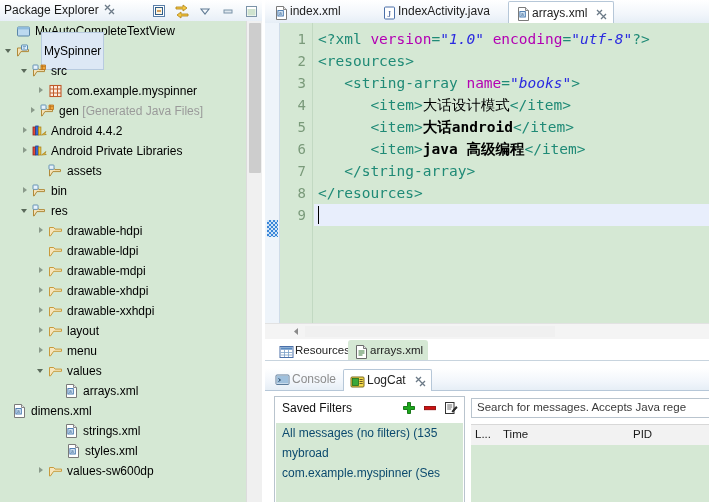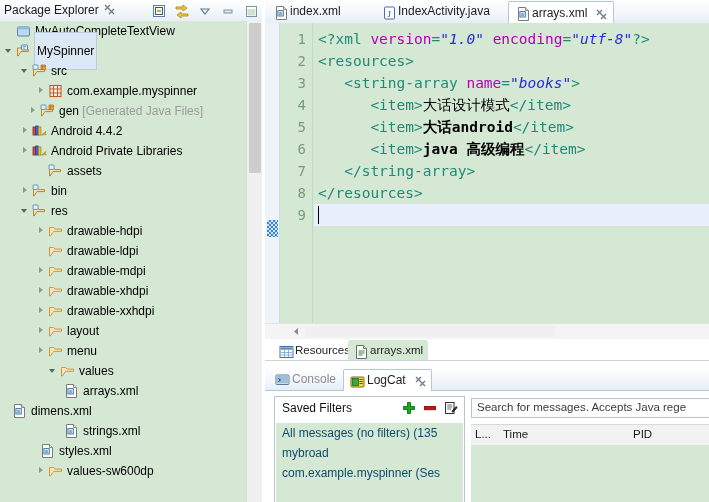--- a/index.html
+++ b/index.html
@@ -45,21 +45,21 @@
     background:#f0f0f0;border-left:1px solid #dcdcdc;
   }
   #pkg-vthumb{position:absolute;left:2px;top:2px;width:12px;height:150px;background:#cdcdcd;border-radius:1px;}
   #pkg-divider{position:absolute;left:262px;top:0;width:3px;height:502px;background:#ffffff;}
 
   .trow{
     position:relative;height:20px;line-height:20px;
     white-space:nowrap;font-size:12px;color:#000;
     display:flex;align-items:center;
   }
-  .trow.sel .tlabel{background:#dde8f5;outline:1px solid #b8cbe0;padding:8px 2px;}
+  .trow.sel .tlabel{background:#dde8f5;outline:1px solid #b8cbe0;padding:8px 2px;margin-left:7px;}
   .arrow{width:11px;height:20px;flex:none;position:relative;}
   .arrow.closed::before{
     content:"";position:absolute;left:3px;top:6px;
     border-left:4px solid #8a9a8a;border-top:3.5px solid transparent;border-bottom:3.5px solid transparent;
   }
   .arrow.open::before{
     content:"";position:absolute;left:1px;top:8px;
     border-top:4px solid #5a6a5a;border-left:3.5px solid transparent;border-right:3.5px solid transparent;
   }
   .ticon{width:17px;height:16px;flex:none;margin-right:3px;position:relative;}
@@ -385,21 +385,21 @@
         </div>
         <div class="trow" style="padding-left: 36px;">
           <span class="arrow closed"></span>
           <span class="ticon">
             <svg viewBox="0 0 16 16" width="17" height="16">
               <path d="M2 13 V4.5 h4.2 l1.4 1.6 H14 v2.2 H6.2 L2.9 13 Z" fill="#f7e6bd" stroke="#c79a3c" stroke-width="1"></path>
             </svg>
           </span>
           <span class="tlabel">menu</span>
         </div>
-        <div class="trow" style="padding-left: 48px;">
+        <div class="trow" style="padding-left: 36px;">
           <span class="arrow open"></span>
           <span class="ticon">
             <svg viewBox="0 0 16 16" width="17" height="16">
               <path d="M2 13 V4.5 h4.2 l1.4 1.6 H14 v2.2 H6.2 L2.9 13 Z" fill="#f7e6bd" stroke="#c79a3c" stroke-width="1"></path>
             </svg>
           </span>
           <span class="tlabel">values</span>
         </div>
         <div class="trow" style="padding-left: 52px;">
           <span class="arrow "></span>
@@ -430,21 +430,21 @@
           <span class="ticon">
             <svg viewBox="0 0 16 16" width="17" height="16">
               <path d="M3 1.5 h7 l3 3 v10 h-10 z" fill="#ffffff" stroke="#7a7a7a" stroke-width="1"></path>
               <path d="M10 1.5 v3 h3" fill="#e6e6e6" stroke="#7a7a7a" stroke-width="0.9"></path>
               <rect x="4.4" y="5.6" width="5.4" height="5.4" fill="#dceaf7" stroke="#3a6fa8" stroke-width="0.9"></rect>
               <text x="5.4" y="10" font-size="5" fill="#2a5a8a" font-family="sans-serif">a</text>
             </svg>
           </span>
           <span class="tlabel">strings.xml</span>
         </div>
-        <div class="trow" style="padding-left: 28px;">
+        <div class="trow" style="padding-left: 54px;">
           <span class="arrow "></span>
           <span class="ticon">
             <svg viewBox="0 0 16 16" width="17" height="16">
               <path d="M3 1.5 h7 l3 3 v10 h-10 z" fill="#ffffff" stroke="#7a7a7a" stroke-width="1"></path>
               <path d="M10 1.5 v3 h3" fill="#e6e6e6" stroke="#7a7a7a" stroke-width="0.9"></path>
               <rect x="4.4" y="5.6" width="5.4" height="5.4" fill="#dceaf7" stroke="#3a6fa8" stroke-width="0.9"></rect>
               <text x="5.4" y="10" font-size="5" fill="#2a5a8a" font-family="sans-serif">a</text>
             </svg>
           </span>
           <span class="tlabel">styles.xml</span>

